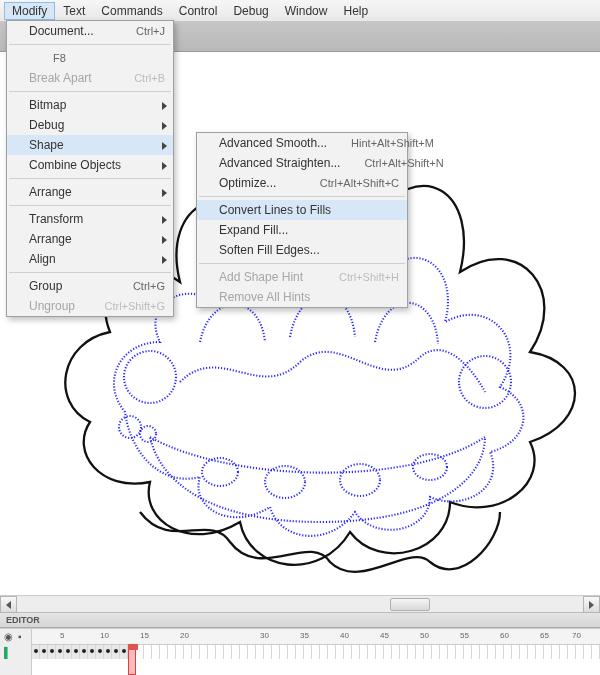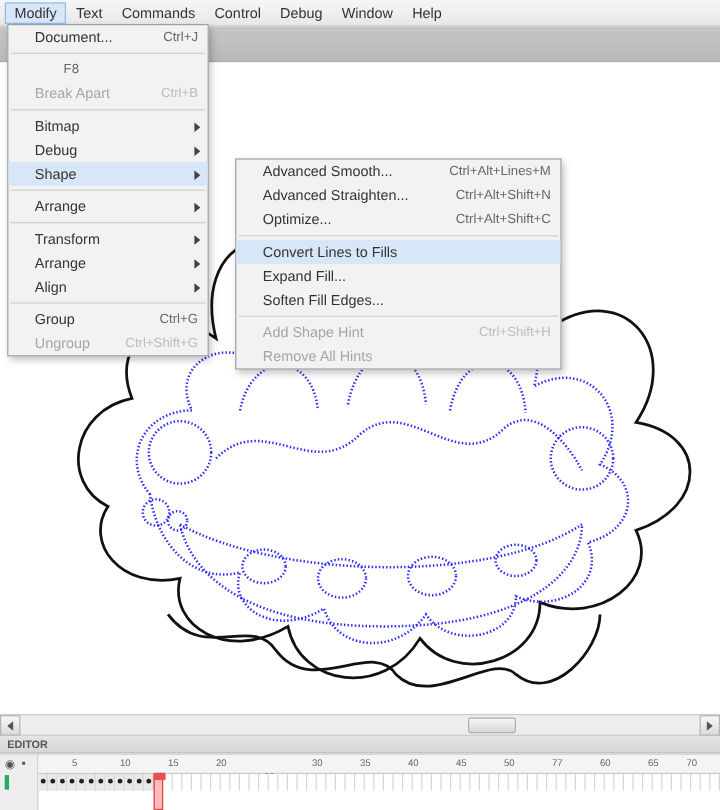--- a/index.html
+++ b/index.html
@@ -141,20 +141,24 @@
       <div class="arr"></div>
     </div>
     <div class="row">
       <span class="lbl">Debug</span>
       <div class="arr"></div>
     </div>
     <div class="row hl">
       <span class="lbl">Shape</span>
       <div class="arr"></div>
     </div>
+    <div class="row">
+      <span class="lbl">Combine Objects</span>
+      <div class="arr"></div>
+    </div>
     <div class="sep"></div>
     <div class="row">
       <span class="lbl">Arrange</span>
       <div class="arr"></div>
     </div>
     <div class="sep"></div>
     <div class="row">
       <span class="lbl">Transform</span>
       <div class="arr"></div>
     </div>
@@ -170,24 +174,24 @@
     <div class="row">
       <span class="lbl">Group</span>
       <span class="shc">Ctrl+G</span>
     </div>
     <div class="row dis">
       <span class="lbl">Ungroup</span>
       <span class="shc">Ctrl+Shift+G</span>
     </div>
   </div>
 
-<div class="dropdown" id="shape-submenu" style="left:196px; top:132px; width:272px;">
+<div class="dropdown" id="shape-submenu" style="left:196px; top:132px; width:212px;">
     <div class="row">
       <span class="lbl">Advanced Smooth...</span>
-      <span class="shc">Ctrl+Alt+Lines+M</span>
+      <span class="shc">Hint+Alt+Shift+M</span>
     </div>
     <div class="row">
       <span class="lbl">Advanced Straighten...</span>
       <span class="shc">Ctrl+Alt+Shift+N</span>
     </div>
     <div class="row">
       <span class="lbl">Optimize...</span>
       <span class="shc">Ctrl+Alt+Shift+C</span>
     </div>
     <div class="sep"></div>
@@ -280,21 +284,21 @@
       <span style="left: 28px;">5</span>
       <span style="left: 68px;">10</span>
       <span style="left: 108px;">15</span>
       <span style="left: 148px;">20</span>
       <span style="left: 188px; margin-top: 12px;">25</span>
       <span style="left: 228px;">30</span>
       <span style="left: 268px;">35</span>
       <span style="left: 308px;">40</span>
       <span style="left: 348px;">45</span>
       <span style="left: 388px;">50</span>
-      <span style="left: 428px;">77</span>
+      <span style="left: 428px;">55</span>
       <span style="left: 468px;">60</span>
       <span style="left: 508px;">65</span>
       <span style="left: 540px;">70</span>
     </div>
   <div class="frame-track" id="frame-track">
 
   <div class="frame-cell kf" style="left: 0px;"></div>
       <div class="frame-cell kf" style="left: 8px;"></div>
       <div class="frame-cell kf" style="left: 16px;"></div>
       <div class="frame-cell kf" style="left: 24px;"></div>

